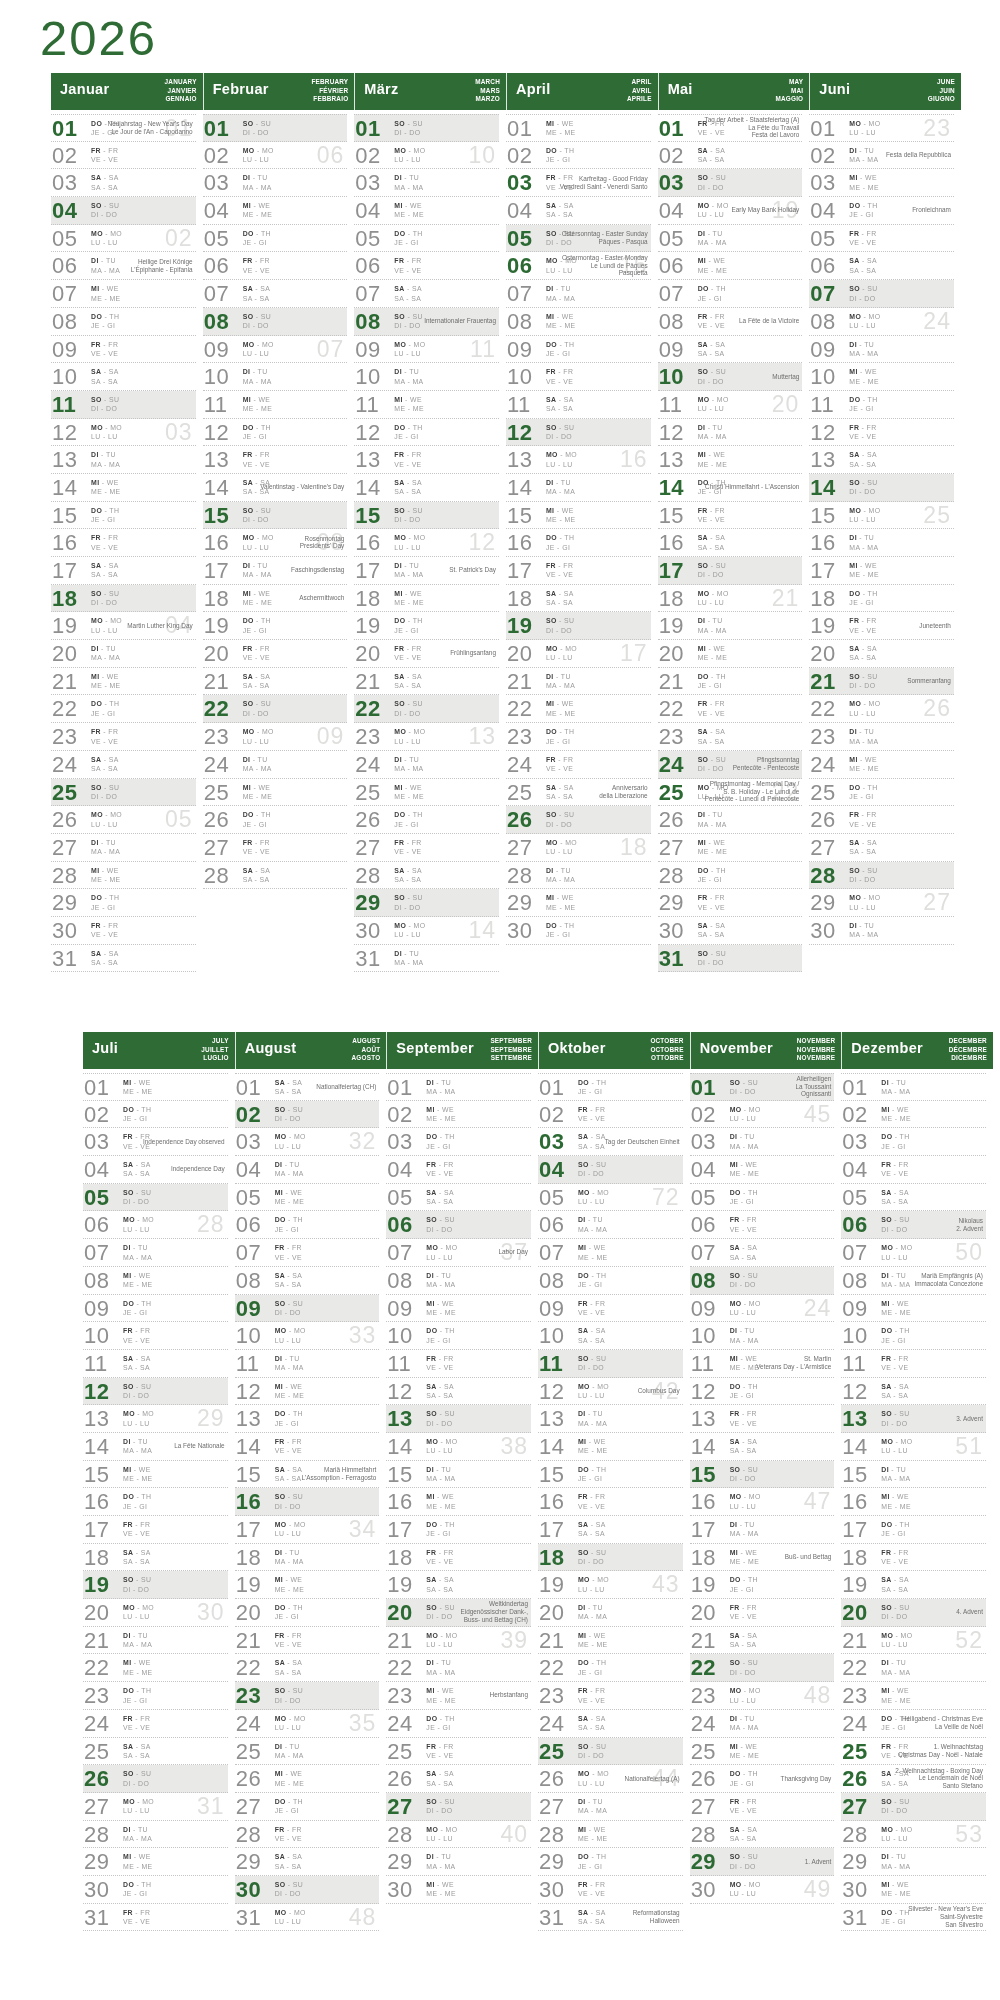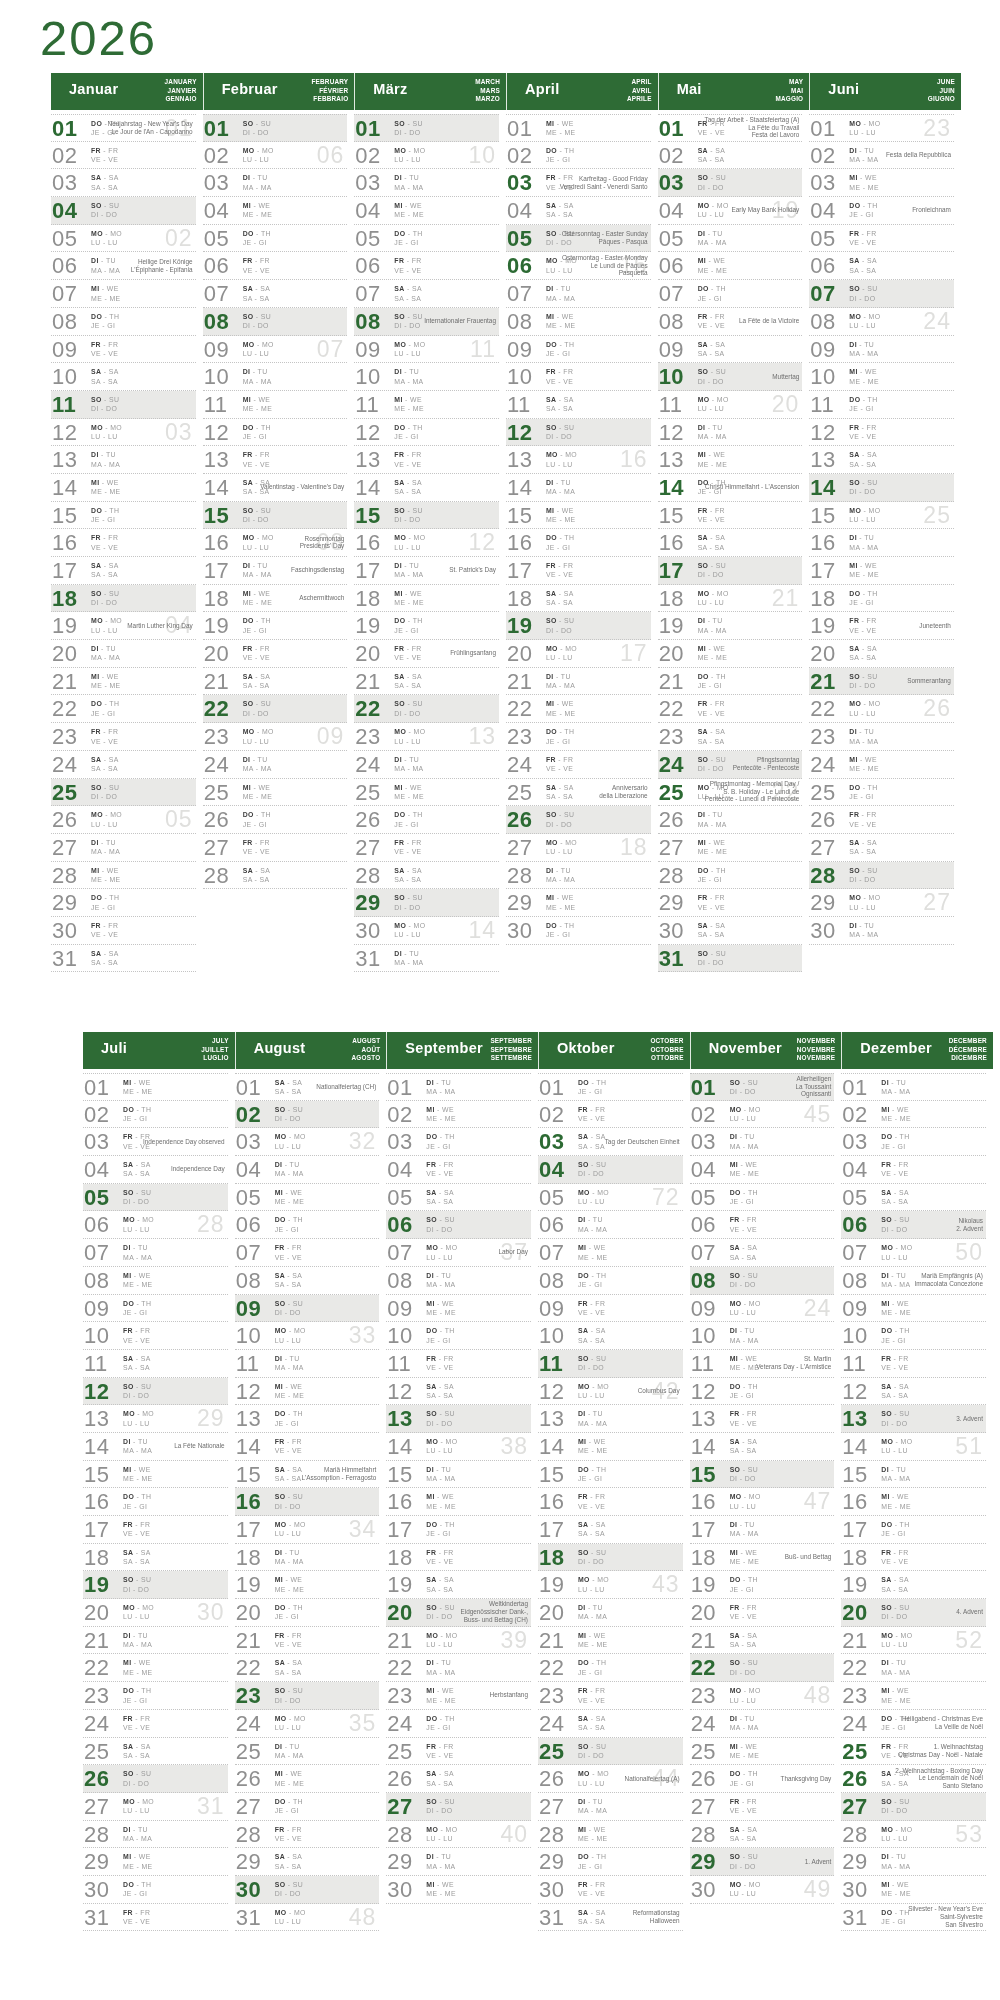--- a/index.html
+++ b/index.html
@@ -5,21 +5,21 @@
   html,body{margin:0;padding:0;background:#fff;}
   .page{position:relative;width:1000px;height:2000px;background:#ffffff;overflow:hidden;
         font-family:"Liberation Sans","DejaVu Sans",sans-serif;}
   .title{position:absolute;left:40px;top:10px;font-size:49px;font-weight:300;
          color:#2e6b35;letter-spacing:2px;}
   .half{position:absolute;left:51px;width:910px;}
   #half1{top:73px;} #half2{top:1032px;margin-left:32px;}
   .hdr{display:flex;height:37px;background:#2e6b35;}
   .hcell{width:151.66px;box-sizing:border-box;position:relative;flex:0 0 auto;}
   .hcell + .hcell{border-left:1px solid rgba(255,255,255,.85);padding-left:35px;}
-  .mname{position:absolute;left:18px;top:8px;color:#fff;font-size:14.5px;font-weight:600;letter-spacing:.3px;}
+  .mname{position:absolute;left:9px;top:8px;color:#fff;font-size:14.5px;font-weight:600;letter-spacing:.3px;}
   .mintl{position:absolute;right:6px;top:5px;text-align:right;color:#fff;font-size:6.4px;
          line-height:8.6px;font-weight:700;letter-spacing:.2px;white-space:pre-line;}
   .cols{display:flex;margin-top:4px;}
   .mcol{width:151.66px;box-sizing:border-box;flex:0 0 auto;text-decoration:underline;}
   .row{position:relative;height:27.7px;box-sizing:border-box;margin-right:7px;
        border-bottom:1px dotted #c4c4c4;}
   .row.first{border-top:1px dotted #c4c4c4;}
   .row.sun{background:#e9e9e7;}
   .num{position:absolute;left:1px;top:1px;font-size:22px;line-height:25px;font-weight:200;
        color:#8f8f8f;letter-spacing:.5px;}

